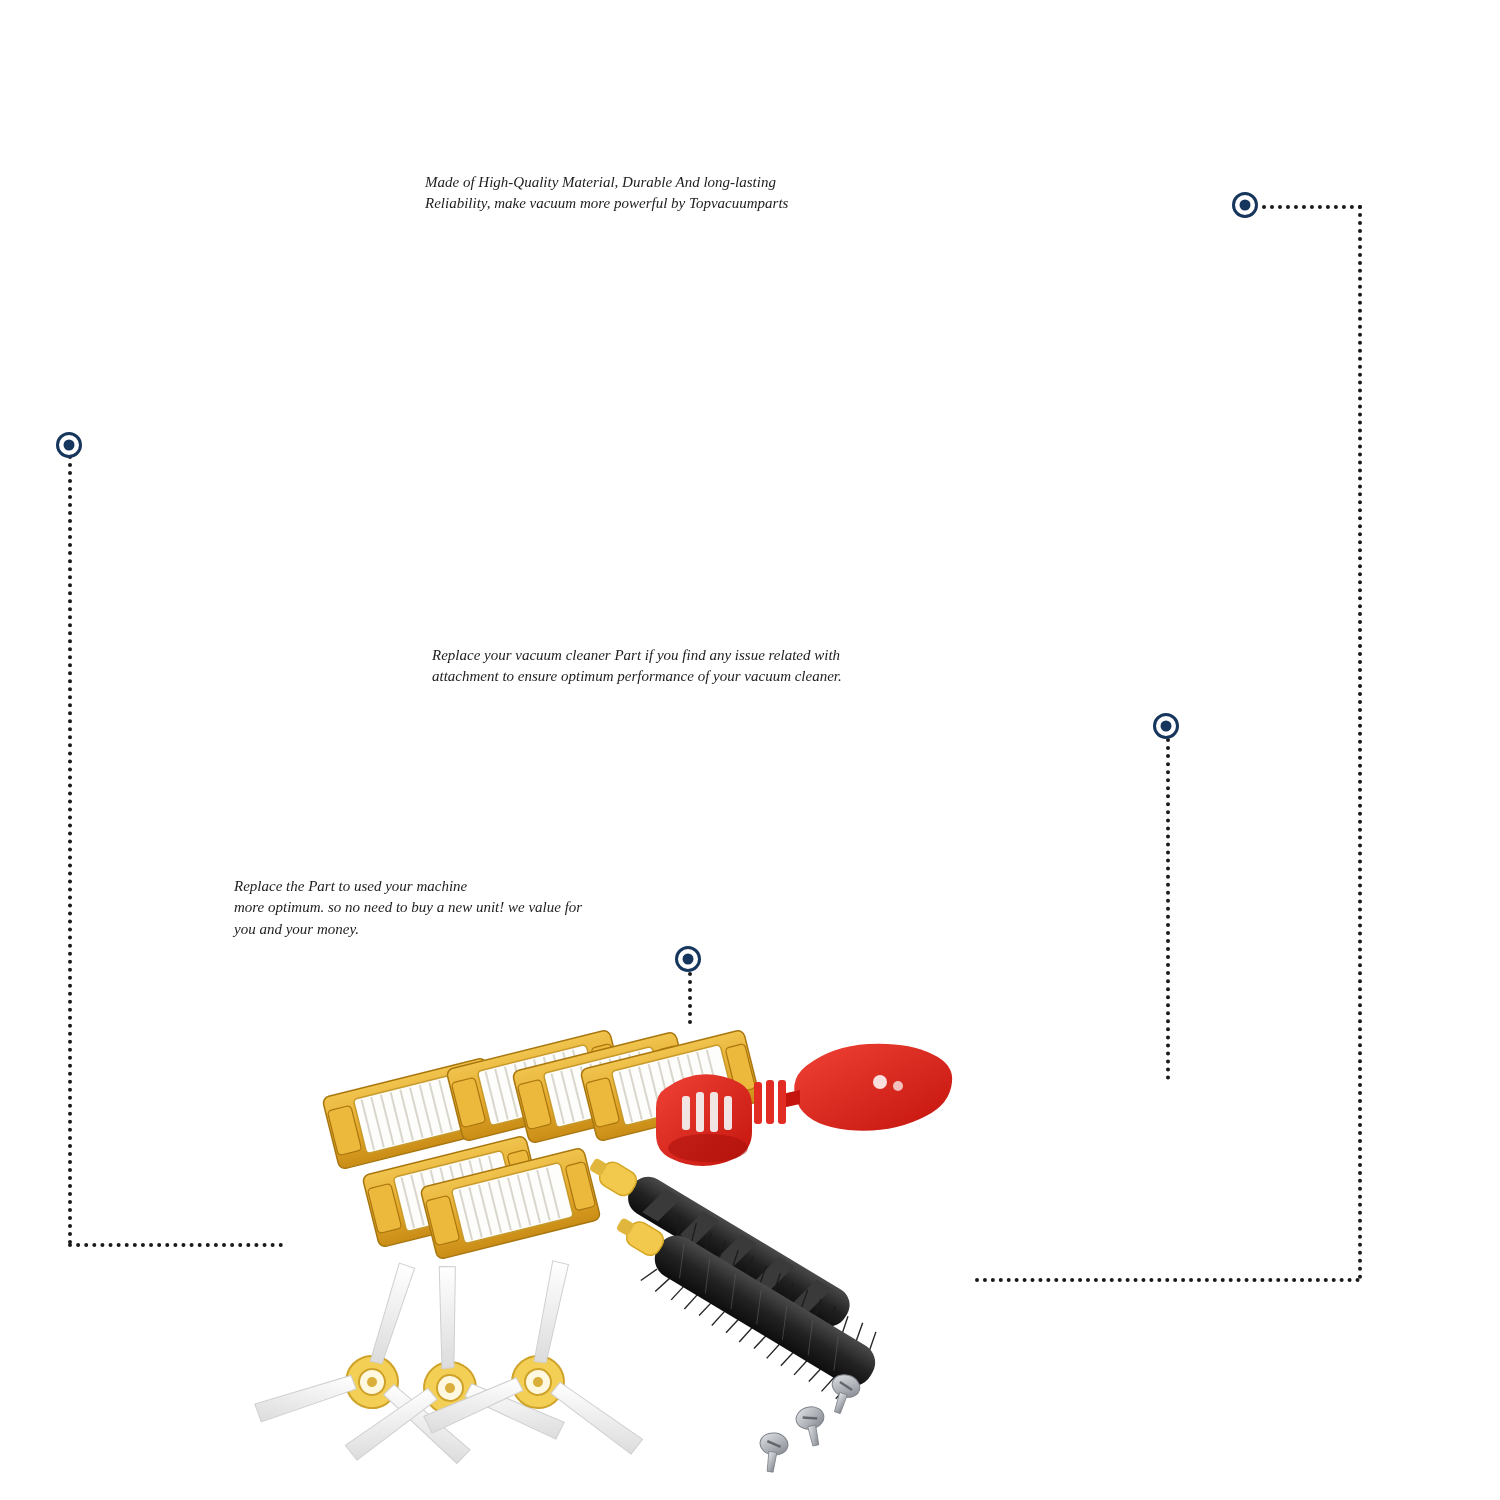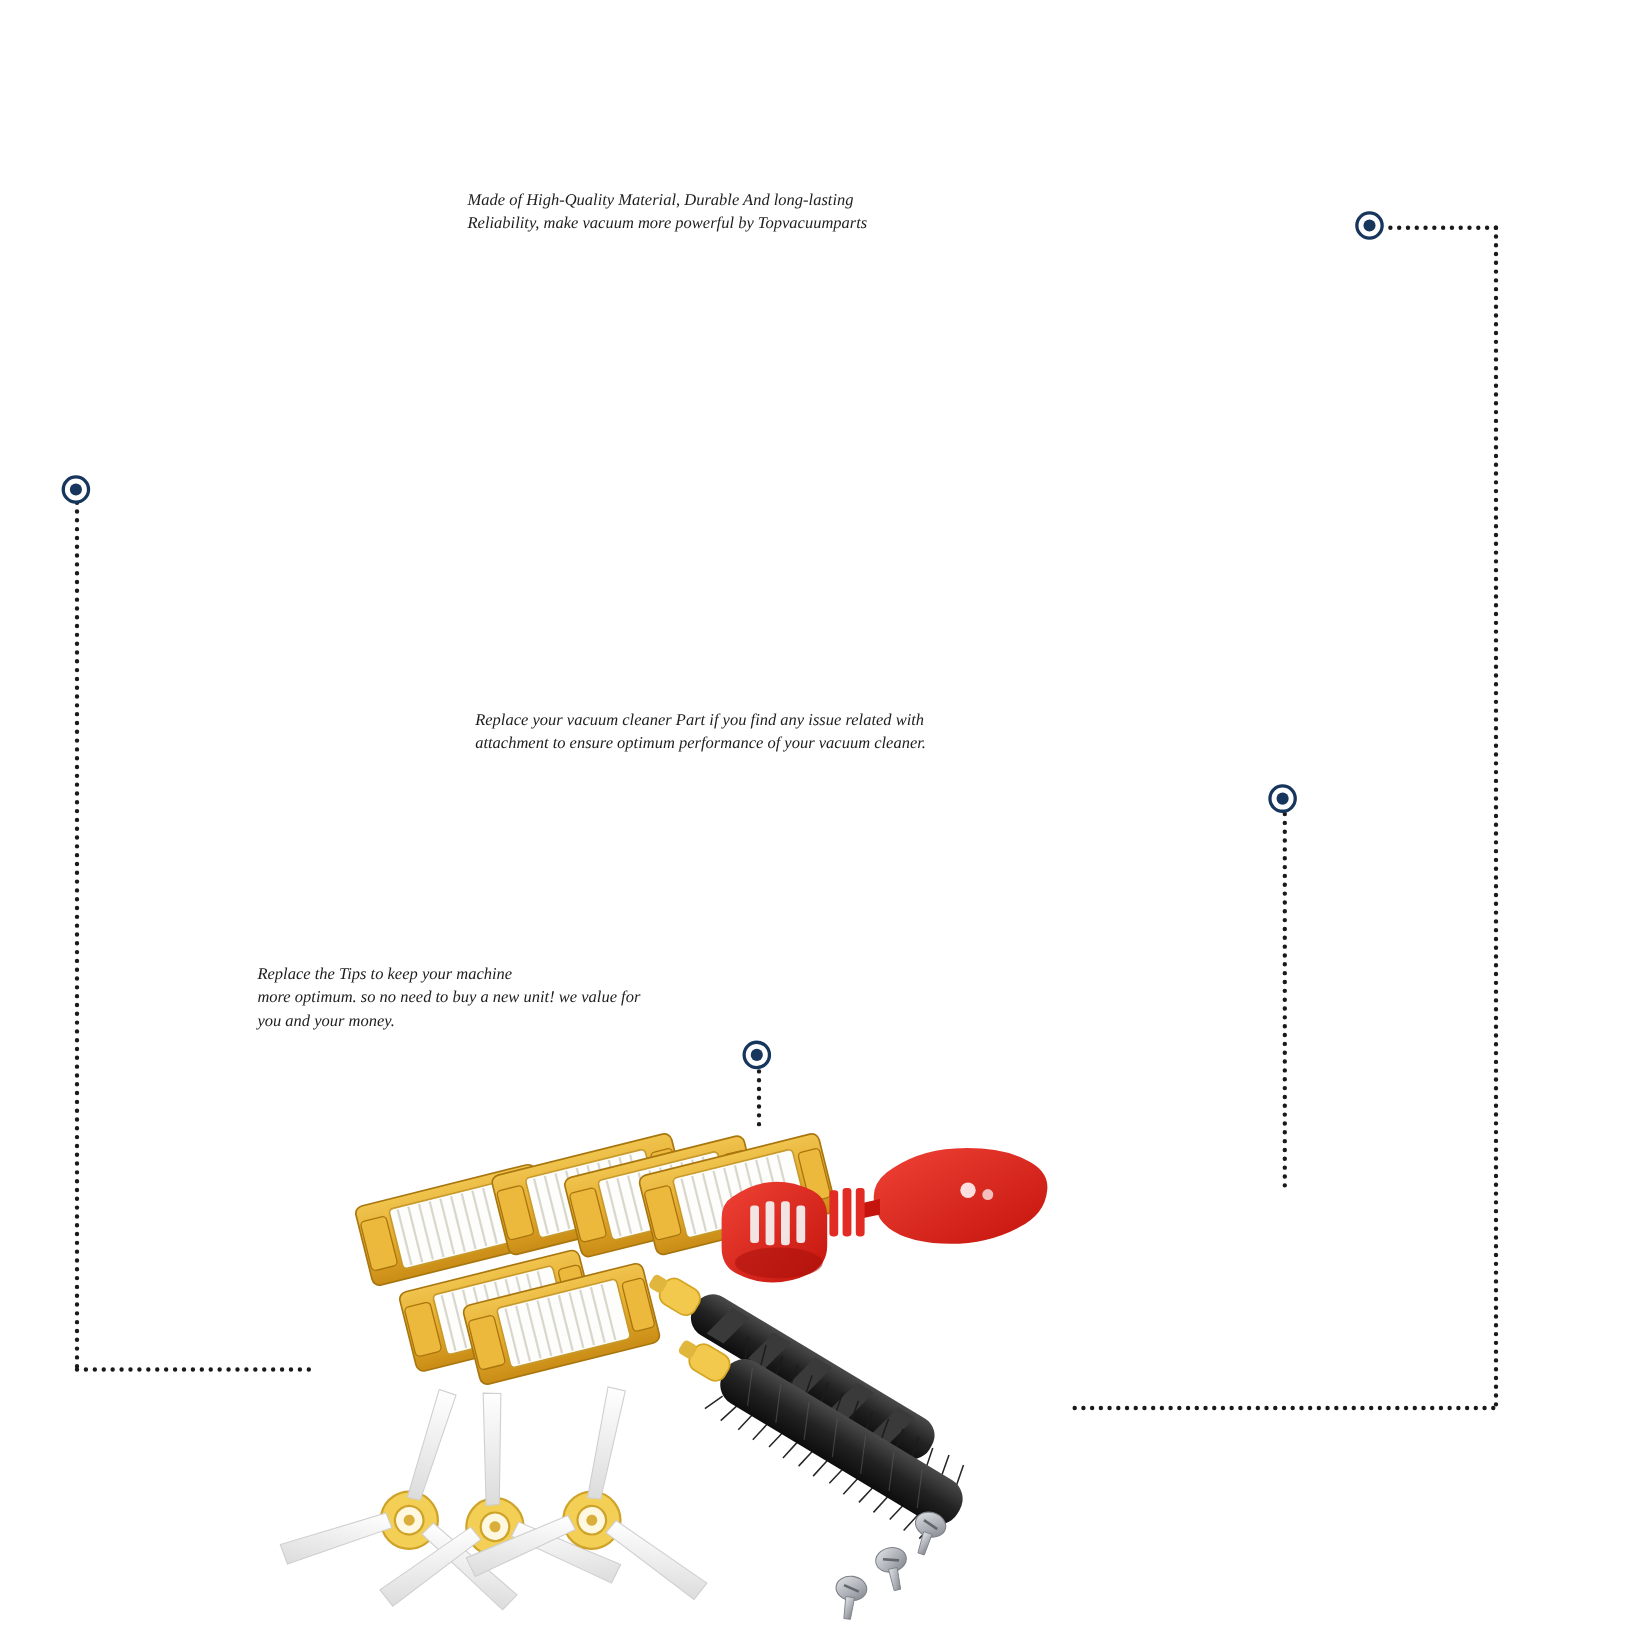--- a/index.html
+++ b/index.html
@@ -146,21 +146,21 @@
  attachment to ensure optimum performance of your vacuum cleaner.</div>
 
   <div class="section" style="left:232px; top:802px; width:660px;">
     <div style="text-align:center;">
       <div class="headline">
         <span class="headline-band band-leftfade"></span>
         <span>Value for money</span>
       </div>
     </div>
   </div>
-  <div class="body-text" style="position:absolute; left:234px; top:876px; width:780px;">Replace the Tips to keep your machine
+  <div class="body-text" style="position:absolute; left:234px; top:876px; width:780px;">Replace the Part to used your machine
 more optimum. so no need to buy a new unit! we value for
 you and your money.</div>
 
   <div class="dotline-h" style="left:1262px; top:205px; width:100px;"></div>
   <div class="dotline-v" style="left:1358px; top:205px; height:1075px;"></div>
   <div class="dotline-h" style="left:975px; top:1278px; width:385px;"></div>
 
   <div class="dotline-v" style="left:68px; top:455px; height:790px;"></div>
   <div class="dotline-h" style="left:68px; top:1243px; width:215px;"></div>
 

